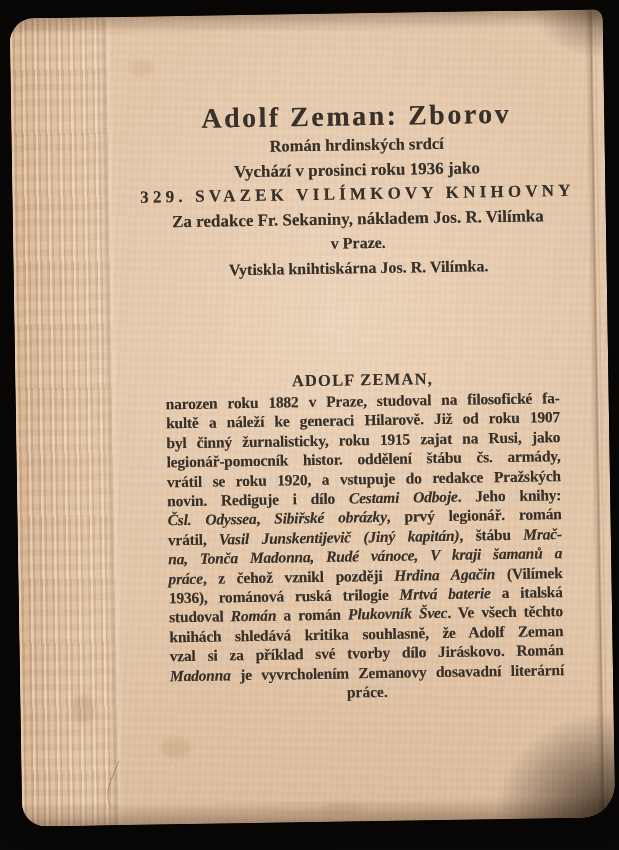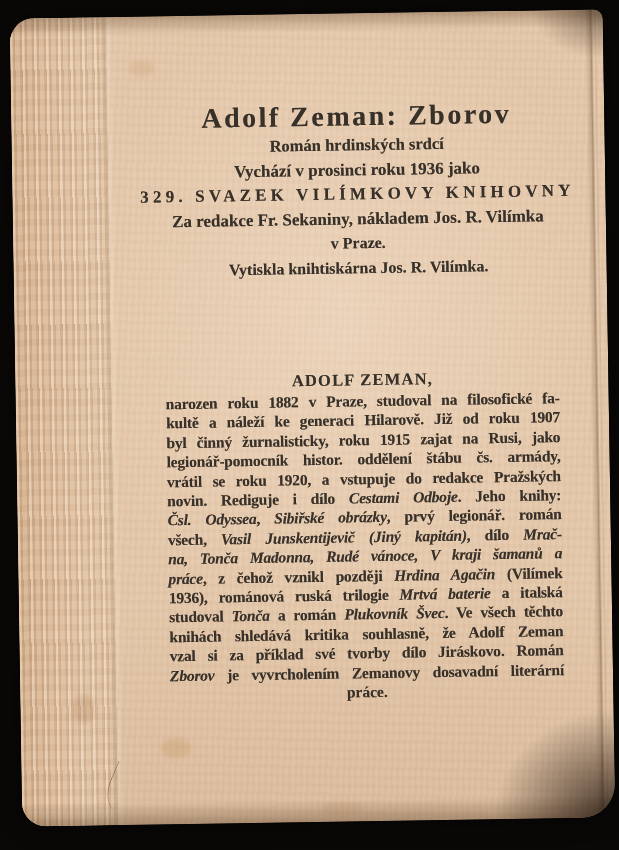--- a/index.html
+++ b/index.html
@@ -151,26 +151,26 @@
     <div class="bio">
       <div class="bio-heading">ADOLF ZEMAN,</div>
       <div>
         <div class="bio-line"><span>narozen roku 1882 v Praze, studoval na filosofické fa-</span></div>
         <div class="bio-line"><span>kultě a náleží ke generaci Hilarově. Již od roku 1907</span></div>
         <div class="bio-line"><span>byl činný žurnalisticky, roku 1915 zajat na Rusi, jako</span></div>
         <div class="bio-line"><span>legionář-pomocník histor. oddělení štábu čs. armády,</span></div>
         <div class="bio-line"><span>vrátil se roku 1920, a vstupuje do redakce Pražských</span></div>
         <div class="bio-line"><span>novin. Rediguje i dílo </span><i>Cestami Odboje</i><span>. Jeho knihy:</span></div>
         <div class="bio-line"><i>Čsl. Odyssea</i><span>, </span><i>Sibiřské obrázky</i><span>, prvý legionář. román</span></div>
-        <div class="bio-line"><span>všech, </span><i>Vasil Junskentijevič (Jiný kapitán)</i><span>, dílo </span><i>Mrač-</i></div>
+        <div class="bio-line"><span>vrátil, </span><i>Vasil Junskentijevič (Jiný kapitán)</i><span>, štábu </span><i>Mrač-</i></div>
         <div class="bio-line"><i>na, Tonča Madonna, Rudé vánoce, V kraji šamanů a</i></div>
         <div class="bio-line"><i>práce</i><span>, z čehož vznikl později </span><i>Hrdina Agačin</i><span> (Vilímek</span></div>
         <div class="bio-line"><span>1936), románová ruská trilogie </span><i>Mrtvá baterie</i><span> a italská</span></div>
-        <div class="bio-line"><span>studoval </span><i>Tonča</i><span> a román </span><i>Plukovník Švec</i><span>. Ve všech těchto</span></div>
+        <div class="bio-line"><span>studoval </span><i>Román</i><span> a román </span><i>Plukovník Švec</i><span>. Ve všech těchto</span></div>
         <div class="bio-line"><span>knihách shledává kritika souhlasně, že Adolf Zeman</span></div>
         <div class="bio-line"><span>vzal si za příklad své tvorby dílo Jiráskovo. Román</span></div>
-        <div class="bio-line"><i>Zborov</i><span> je vyvrcholením Zemanovy dosavadní literární</span></div>
+        <div class="bio-line"><i>Madonna</i><span> je vyvrcholením Zemanovy dosavadní literární</span></div>
       </div>
       <div class="bio-closing">práce.</div>
     </div>
 
   </div>
 </div>
 
 </body></html>

